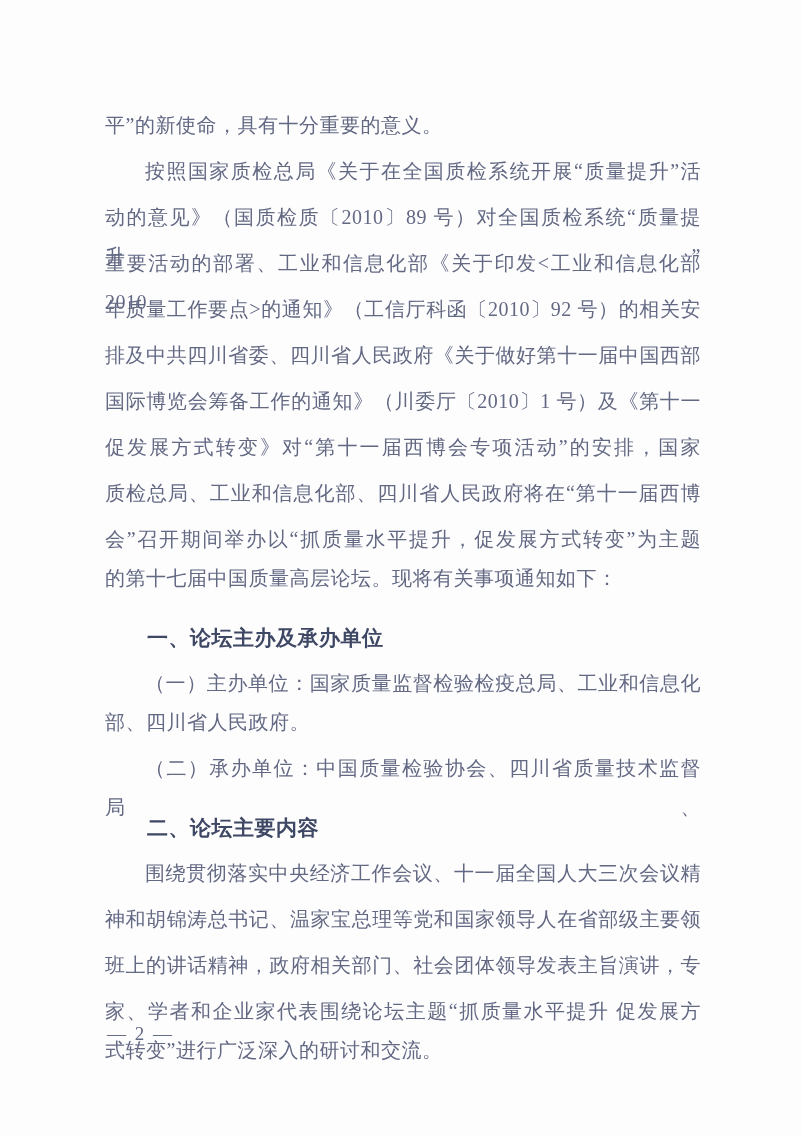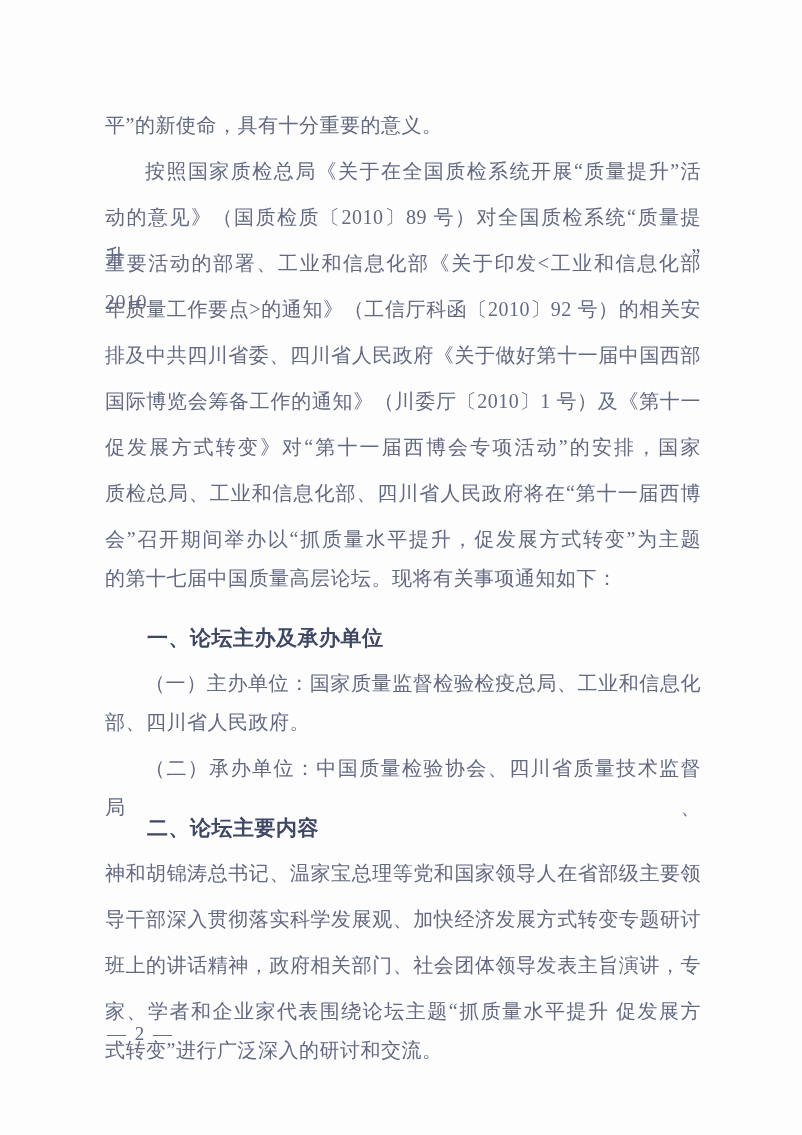--- a/index.html
+++ b/index.html
@@ -75,20 +75,20 @@
       <div class="line fill">国际博览会筹备工作的通知》（川委厅〔2010〕1 号）及《第十一</div>
       <div class="line fill">促发展方式转变》对“第十一届西博会专项活动”的安排，国家</div>
       <div class="line fill">质检总局、工业和信息化部、四川省人民政府将在“第十一届西博</div>
       <div class="line fill">会”召开期间举办以“抓质量水平提升，促发展方式转变”为主题</div>
       <div class="line">的第十七届中国质量高层论坛。现将有关事项通知如下：</div>
       <div class="line heading indent">一、论坛主办及承办单位</div>
       <div class="line indent fill">（一）主办单位：国家质量监督检验检疫总局、工业和信息化</div>
       <div class="line">部、四川省人民政府。</div>
       <div class="line indent fill">（二）承办单位：中国质量检验协会、四川省质量技术监督局、</div>
       <div class="line heading indent">二、论坛主要内容</div>
+      <div class="line indent fill">围绕贯彻落实中央经济工作会议、十一届全国人大三次会议精</div>
       <div class="line fill">神和胡锦涛总书记、温家宝总理等党和国家领导人在省部级主要领</div>
-      <div class="line fill">导干部深入贯彻落实科学发展观、加快经济发展方式转变专题研讨</div>
       <div class="line fill">班上的讲话精神，政府相关部门、社会团体领导发表主旨演讲，专</div>
       <div class="line fill">家、学者和企业家代表围绕论坛主题“抓质量水平提升 促发展方</div>
       <div class="line">式转变”进行广泛深入的研讨和交流。</div>
     </div>
   <div class="page-footer">— 2 —</div>
 </div>
 
 </body></html>

